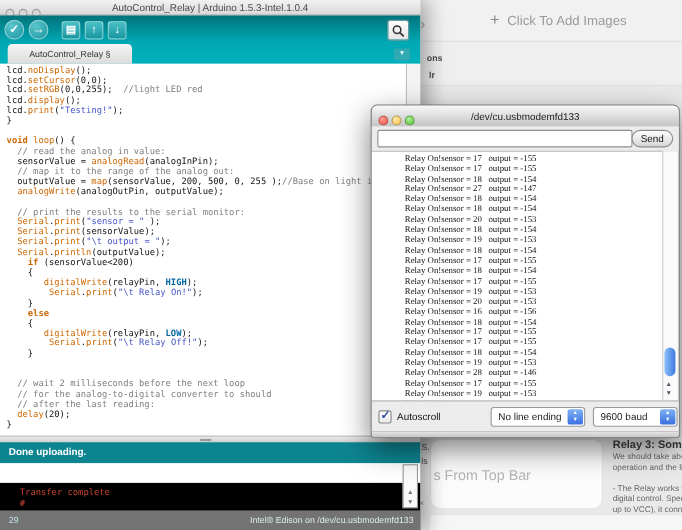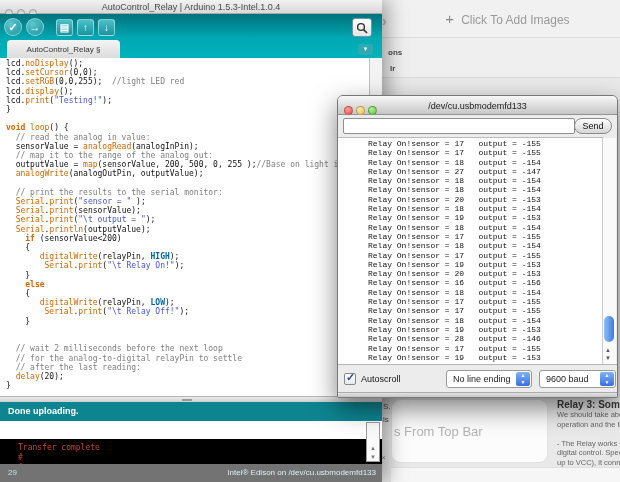--- a/index.html
+++ b/index.html
@@ -112,21 +112,21 @@
     text-align:center; font-size:9px; color:#222; }
   .sm-inputrow { position:absolute; left:0; top:19px; right:0; height:22px; background:#ececec; }
   .sm-input { position:absolute; left:5px; top:3px; width:232px; height:16px;
     border:1px solid #8f8f8f; border-radius:2px; background:#fff; font-size:9px;
     padding:0 3px; outline:none; }
   .sm-send { position:absolute; right:5px; top:3px; width:38px; height:16px;
     border-radius:8px; background:linear-gradient(#fefefe,#d6d6d6); border:1px solid #8a8a8a;
     font-size:9px; color:#111; text-align:center; line-height:15px; }
   .sm-output { position:absolute; left:0; top:41px; width:265px; height:227px;
     background:#fff; border-top:1px solid #bbb; overflow:hidden; padding-top:1px; }
-  .serial-line { font-family:Liberation Mono, monospace; font-size:8px;
+  .serial-line { font-family:Liberation Serif, serif; font-size:8px;
     line-height:9.3px; white-space:pre; color:#111; padding-left:30px; }
   .sm-scrollbar { position:absolute; right:1px; top:42px; width:14px; height:226px;
     background:#fafafa; border-left:1px solid #ccc; }
   .sm-thumb { position:absolute; left:1px; top:178px; width:10px; height:26px;
     border-radius:6px; background:linear-gradient(90deg,#8cc0f8,#3f7be0); }
   .sm-arrows { position:absolute; left:2px; bottom:2px; font-size:6px; color:#556;
     line-height:8px; text-align:center; }
   .sm-bottombar { position:absolute; left:0; top:268px; right:0; height:29px;
     background:#ececec; border-top:1px solid #b5b5b5; }
   .sm-checkbox { position:absolute; left:6px; top:8px; width:12px; height:12px;
@@ -228,21 +228,21 @@
         <div class="code-line"><span class="tk-pl">        </span><span class="tk-fn">Serial</span><span class="tk-pl">.</span><span class="tk-fn">print</span><span class="tk-pl">(</span><span class="tk-st">"\t Relay On!"</span><span class="tk-pl">);</span></div>
         <div class="code-line"><span class="tk-pl">    }</span></div>
         <div class="code-line"><span class="tk-pl">    </span><span class="tk-kw">else</span></div>
         <div class="code-line"><span class="tk-pl">    {</span></div>
         <div class="code-line"><span class="tk-pl">       </span><span class="tk-fn">digitalWrite</span><span class="tk-pl">(relayPin, </span><span class="tk-ct">LOW</span><span class="tk-pl">);</span></div>
         <div class="code-line"><span class="tk-pl">        </span><span class="tk-fn">Serial</span><span class="tk-pl">.</span><span class="tk-fn">print</span><span class="tk-pl">(</span><span class="tk-st">"\t Relay Off!"</span><span class="tk-pl">);</span></div>
         <div class="code-line"><span class="tk-pl">    }</span></div>
         <div class="code-line">&nbsp;</div>
         <div class="code-line">&nbsp;</div>
         <div class="code-line"><span class="tk-cm">  // wait 2 milliseconds before the next loop</span></div>
-        <div class="code-line"><span class="tk-cm">  // for the analog-to-digital relayPin to settle</span></div>
+        <div class="code-line"><span class="tk-cm">  // for the analog-to-digital converter to should</span></div>
         <div class="code-line"><span class="tk-cm">  // after the last reading:</span></div>
         <div class="code-line"><span class="tk-pl">  </span><span class="tk-fn">delay</span><span class="tk-pl">(20);</span></div>
         <div class="code-line"><span class="tk-pl">}</span></div>
       </div>
     <div class="abs ed-scrollbar">
       <span class="ed-scroll-arrow">▼</span>
     </div>
     <div class="abs ide-divider">
         <i></i>
       </div>

